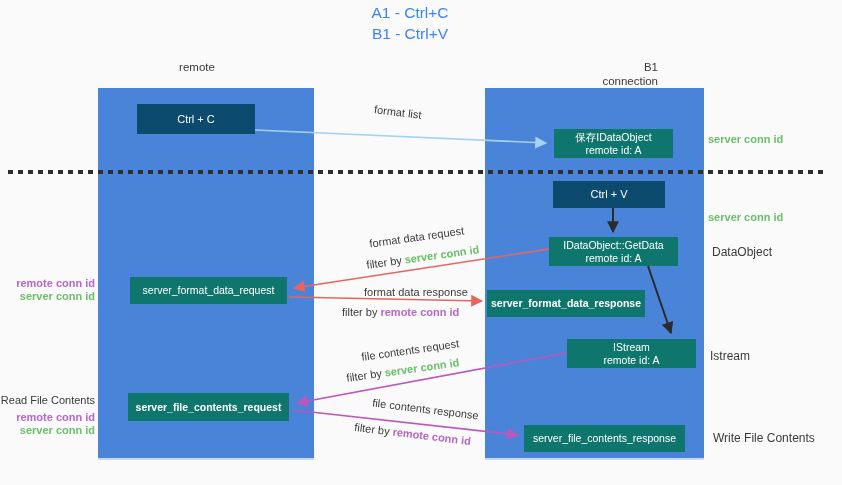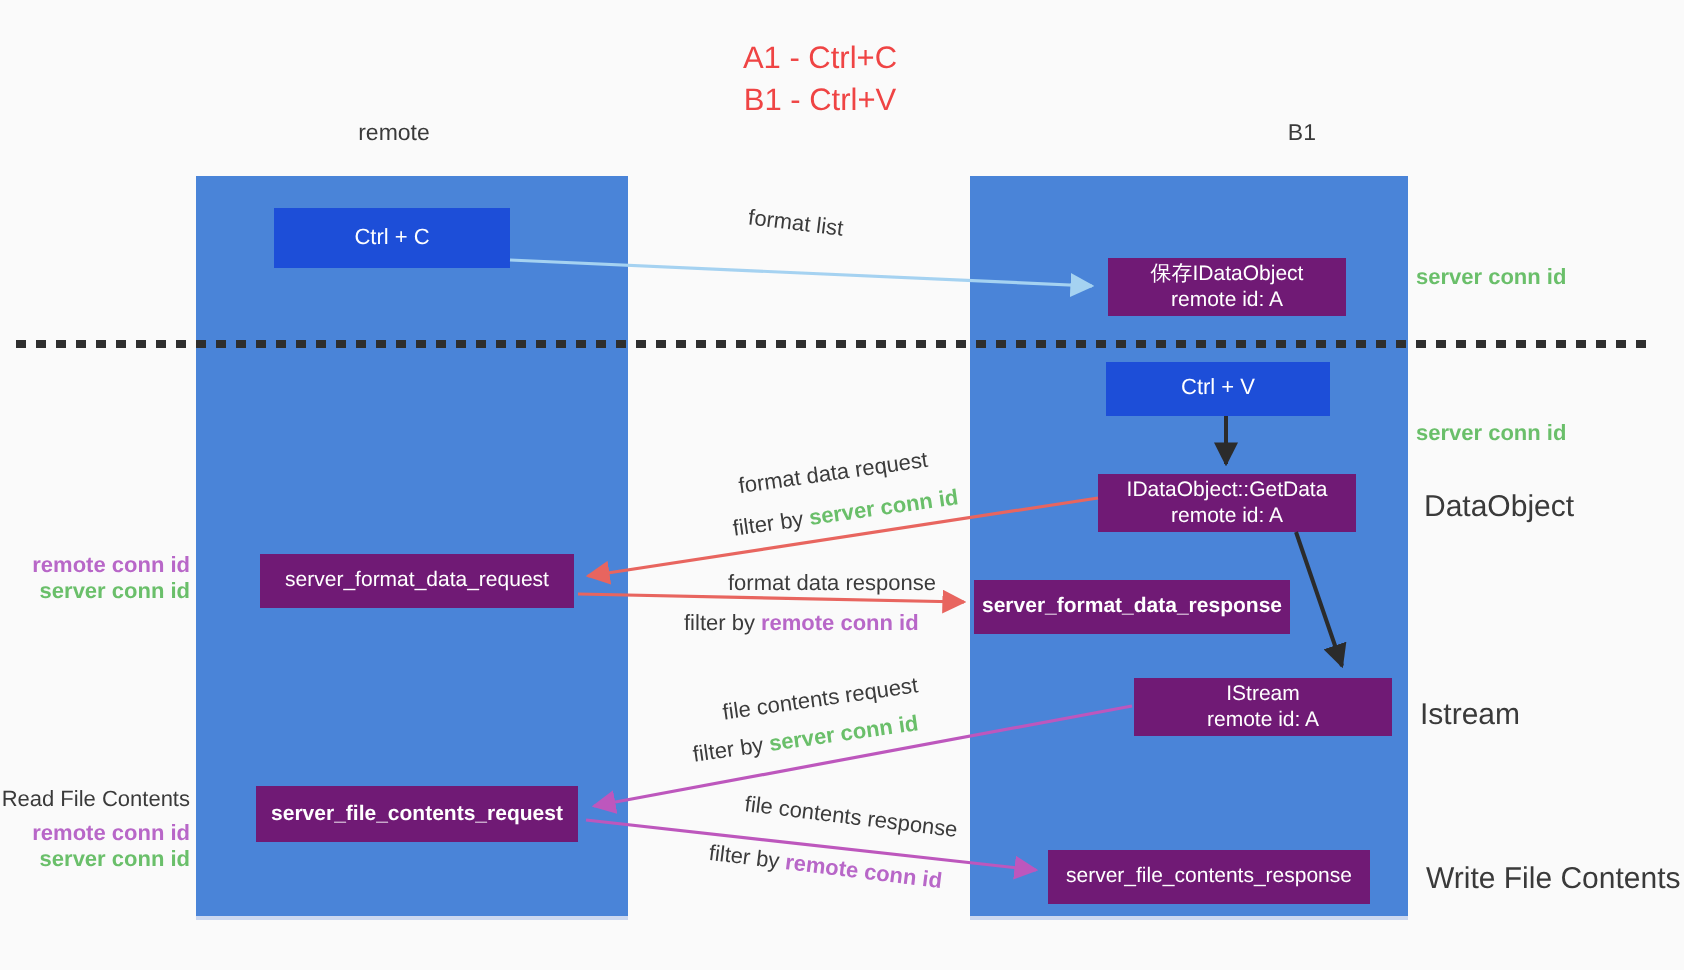--- a/index.html
+++ b/index.html
@@ -1,37 +1,37 @@
 <!DOCTYPE html>
 <html><head>
 <meta charset="utf-8">
 <style>
   html,body { margin:0; padding:0; }
   body { font-family: "Liberation Sans", sans-serif; background:#f4f4f4; }
   #stage {
     position:relative; width:842px; height:485px; overflow:hidden;
     background:#fafafa;
   }
-  .title { position:absolute; left:285px; top:19px; width:250px; text-align:center;
-           font-size:15.5px; line-height:21px; color:#ef4444; }
+  .title { position:absolute; left:285px; top:2px; width:250px; text-align:center;
+           font-size:15.5px; line-height:21px; color:#3b82f6; }
   .lane-header { position:absolute; width:120px; text-align:center;
                  font-size:11.5px; line-height:14px; color:#3a3a3a; }
   .lane { position:absolute; top:88px; height:370px; background:#4a84d8;
           border-bottom:2px solid #ccd8f0; z-index:0; }
   .dotline { position:absolute; left:8px; top:170px; width:820px; height:4px; z-index:4;
              background:repeating-linear-gradient(90deg,#2e2e2e 0 5px,transparent 5px 10px); }
   .box { position:absolute; display:flex; flex-direction:column; align-items:center;
          justify-content:center; color:#ffffff; font-size:10.5px; line-height:13px;
          text-align:center; z-index:2; white-space:nowrap; }
-  .green  { background:#1d4ed8; }
-  .orange { background:#701a75; }
+  .green  { background:#0c4a6e; }
+  .orange { background:#0f766e; }
   .side { position:absolute; font-size:11px; white-space:nowrap; z-index:3; }
   .lbl-green  { color:#6abf6a; font-weight:bold; }
   .lbl-purple { color:#b867c8; font-weight:bold; }
-  .lbl-dark   { color:#3a3a3a; font-size:15px; }
+  .lbl-dark   { color:#3a3a3a; font-size:12px; }
   .left-col { position:absolute; left:0; width:95px; text-align:right;
               font-size:11px; white-space:nowrap; z-index:3; }
   .alabel { position:absolute; font-size:11px; color:#3b3b3b; white-space:nowrap; z-index:3; }
   .alabel .pre { margin-right:3px; }
   svg.arrows { position:absolute; left:0; top:0; z-index:3; pointer-events:none; }
 </style>
 </head>
 <body>
 
 <div id="stage">
@@ -39,20 +39,21 @@
   <div class="title">
     <div>A1 - Ctrl+C</div>
     <div>B1 - Ctrl+V</div>
   </div>
 
   <div class="lane-header" style="left:137px; top:60px;">
     <div>remote</div>
   </div>
   <div class="lane-header" style="left:538px; top:60px;text-align:right;">
     <div>B1</div>
+    <div>connection</div>
   </div>
 
   <div class="lane" style="left:98px; width:216px;"></div>
   <div class="lane" style="left:485px; width:219px;"></div>
 
   <div class="dotline"></div>
 
   <div class="box green" style="left:137px; top:104px; width:118px; height:30px; font-size:11px;">
     <div>Ctrl + C</div>
   </div>

